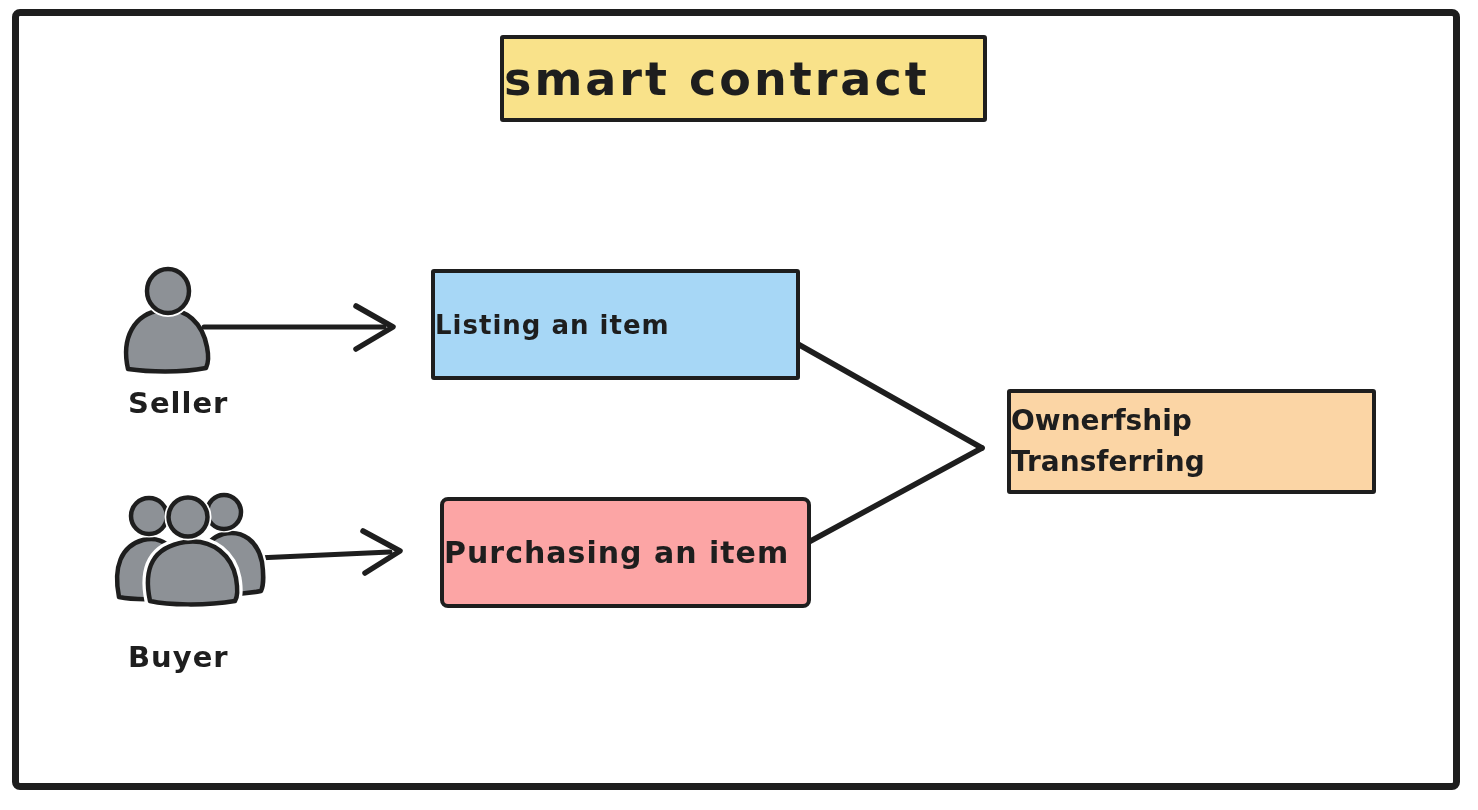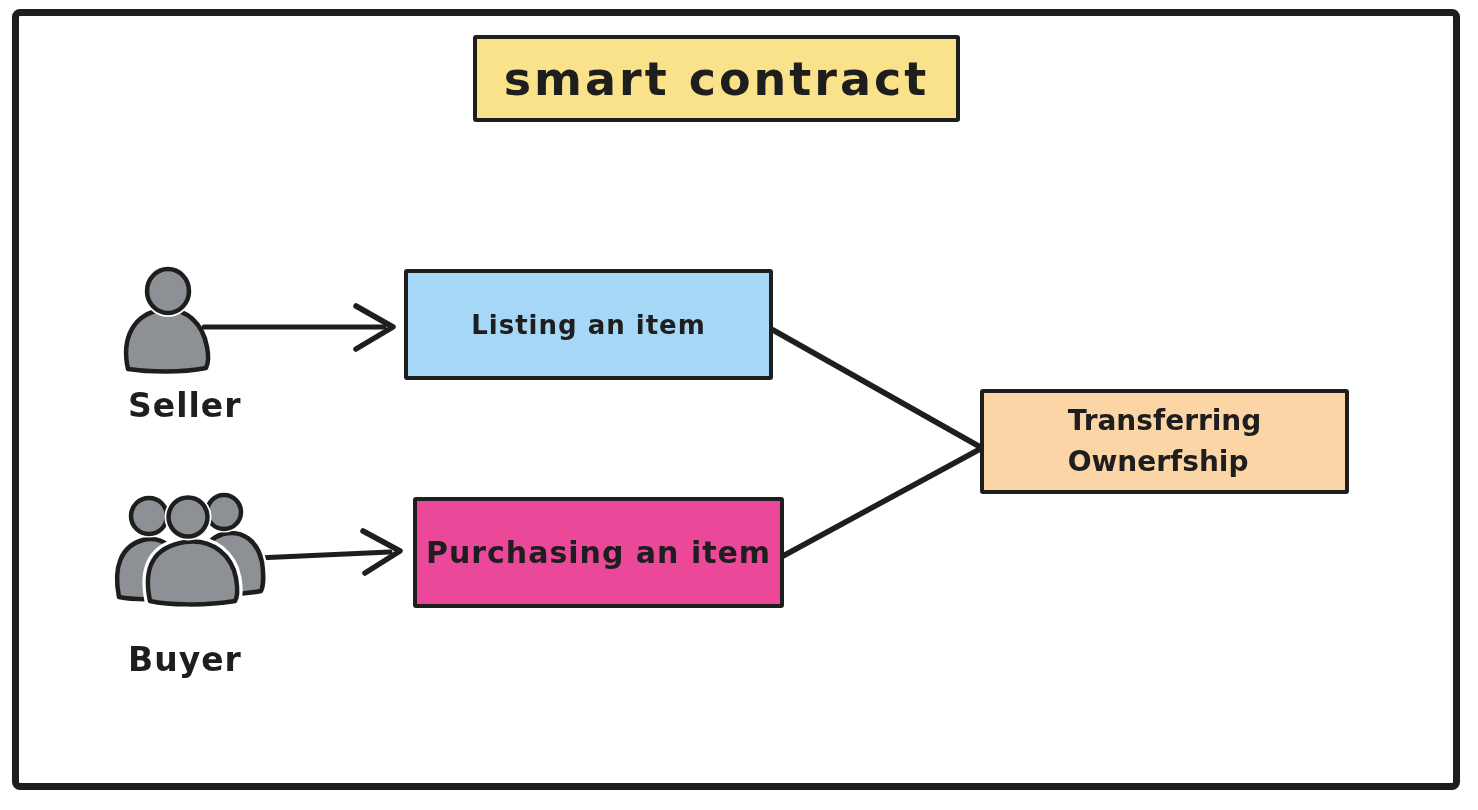--- a/index.html
+++ b/index.html
@@ -20,23 +20,23 @@
     border-radius: 8px;
     box-sizing: border-box;
   }
   .node {
     position: absolute;
     border: 4px solid #1e1e1e;
     border-radius: 3px;
     box-sizing: border-box;
     display: flex;
     align-items: center;
-    justify-content: center;
     font-weight: 700;
     white-space: nowrap;
+    margin-left: 27px;
   }
   .title-node {
     left: 473px; top: 35px;
     width: 487px; height: 87px;
     font-size: 46px;
     letter-spacing: 3px;
   }
   .listing-node {
     left: 404px; top: 269px;
     width: 369px; height: 111px;
@@ -54,21 +54,21 @@
     width: 369px; height: 105px;
     font-size: 28px;
   }
   .transferring-node .multiline {
     text-align: left;
     line-height: 1.45;
   }
   .actor-label {
     position: absolute;
     font-weight: 700;
-    font-size: 33px;
+    font-size: 29px;
     text-align: center;
     letter-spacing: 1px;
   }
   .seller-label { left: 128px; top: 386px; width: 100px; }
   .buyer-label  { left: 128px; top: 640px; width: 100px; }
   .connector-layer {
     position: absolute;
     left: 0; top: 0;
     width: 1478px; height: 810px;
   }
@@ -129,24 +129,24 @@
     </g>
   </svg>
 
   <div class="actor-label seller-label">Seller</div>
   <div class="actor-label buyer-label">Buyer</div>
 
   <div class="node listing-node" style="background: rgb(167, 215, 246);">
     <span>Listing an item</span>
   </div>
 
-  <div class="node purchasing-node" style="background: #ec4899;">
+  <div class="node purchasing-node" style="background: #fca5a5; border-radius: 8px;">
     <span>Purchasing an item</span>
   </div>
 
   <div class="node transferring-node" style="background: rgb(251, 213, 165);">
     <span class="multiline">
+      <span style="display:block">Ownerfship</span>
       <span style="display:block">Transferring</span>
-      <span style="display:block">Ownerfship</span>
     </span>
   </div>
 
 </div>
 
 </body></html>

